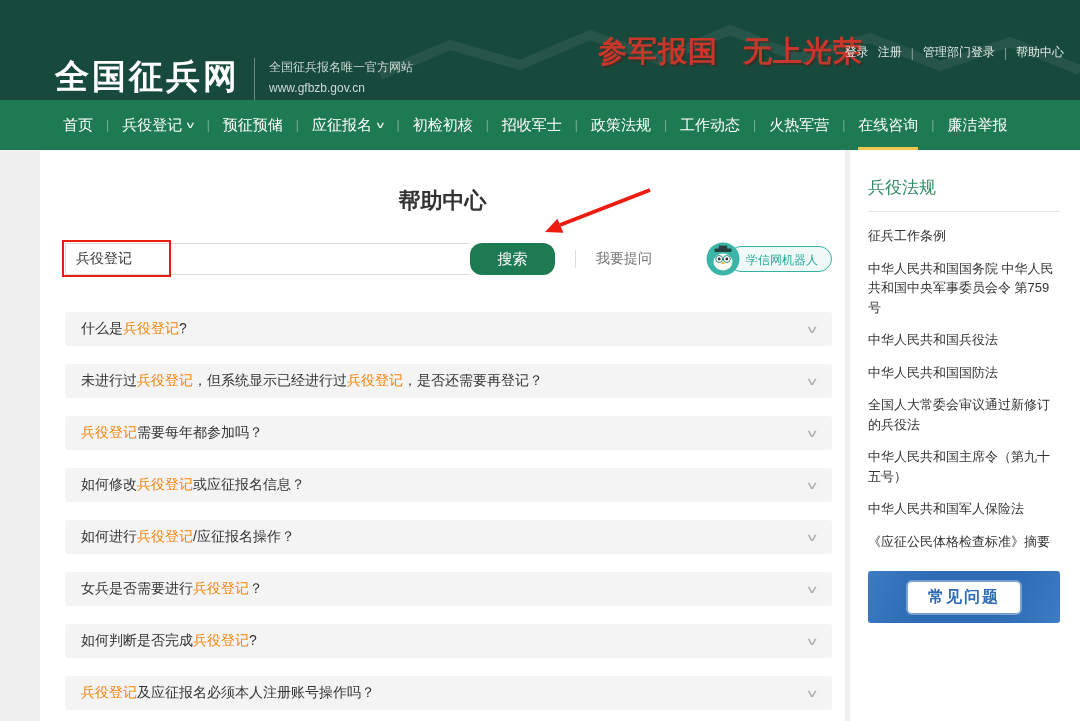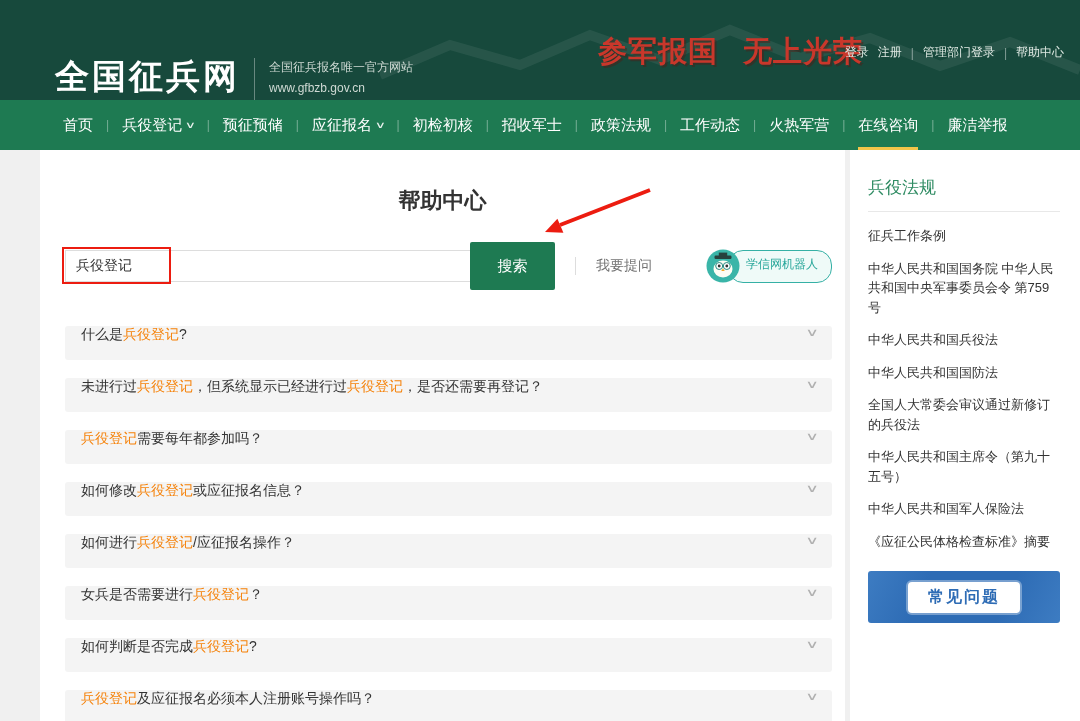--- a/index.html
+++ b/index.html
@@ -111,52 +111,52 @@
     outline: none;
     font-family: inherit;
   }
   .anno-box {
     position: absolute; left: -3px; top: -3px;
     width: 109px; height: 37px;
     border: 2px solid #ec1c10;
     pointer-events: none;
   }
   .search-btn {
-    height: 48px; width: 85px;
+    height: 32px; width: 85px;
     background: #1e7a52; color: #fff;
-    border: none; border-radius: 2px;
+    border: none; border-radius: 12px;
     font-size: 15px; cursor: pointer;
     font-family: inherit;
   }
   .v-div { width: 1px; height: 18px; background: #ddd; margin: 0 20px; }
   .ask-link { font-size: 14px; color: #737373; text-decoration: none; cursor: pointer; }
   .robot { margin-left: auto; display: flex; align-items: center; cursor: pointer; }
   .robot-avatar { position: relative; z-index: 2; width: 34px; height: 34px; }
   .robot-pill {
     background: #effaf8;
     border: 1px solid #35b0a5;
     color: #2aa79b;
     border-radius: 15px;
     font-size: 12px;
-    padding: 5px 13px 9px 17px;
+    padding: 5px 13px 2px 17px;
     margin-left: -12px;
     white-space: nowrap;
   }
 
   
   .anno-arrow { position: absolute; left: 490px; top: 32px; pointer-events: none; z-index: 3; }
 
   
   .faq-list { margin: 36px 13px 0 25px; }
   .faq-row {
     height: 34px;
     margin-bottom: 18px;
     background: #f4f4f4;
     border-radius: 3px;
-    display: flex; align-items: flex-start; justify-content: space-between;
+    display: flex; align-items: center; justify-content: space-between;
     padding: 0 16px;
     font-size: 14px;
     cursor: pointer;
   }
   .faq-text { color: #333; }
   .faq-text .hl { color: #f5820a; }
   .faq-chev { color: #b0b0b0; font-size: 11px; transform: scaleX(1.7); }
 
   
   aside {

